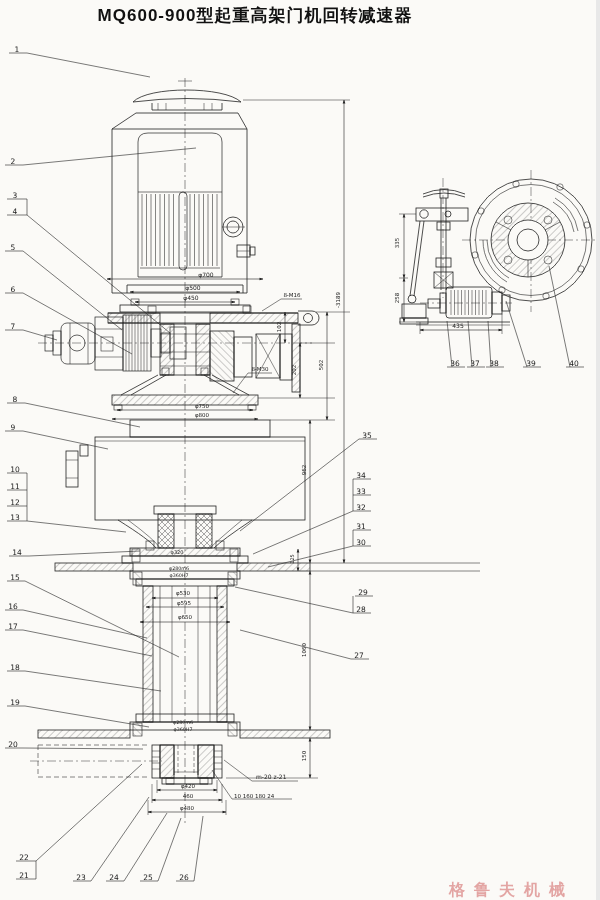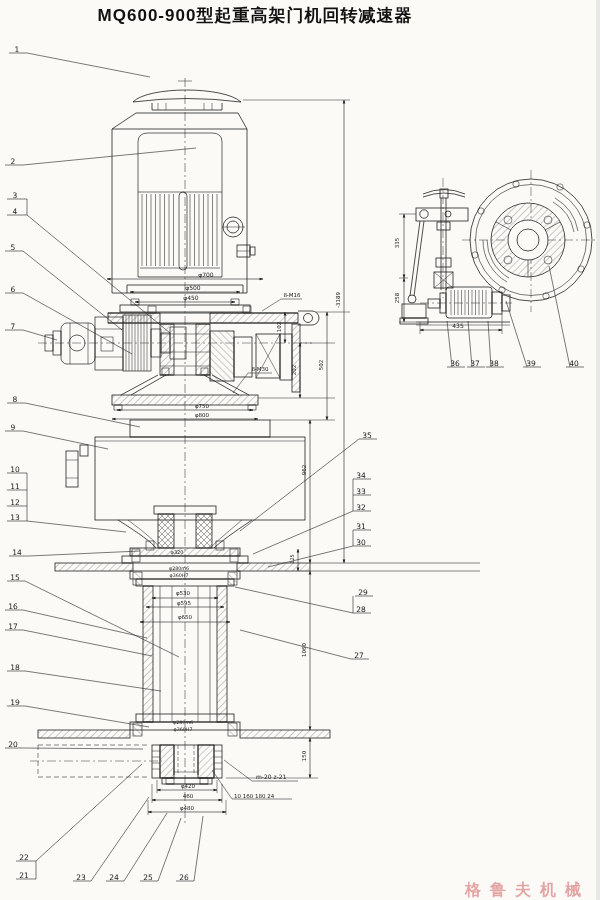--- a/index.html
+++ b/index.html
@@ -2,21 +2,21 @@
 <html><head>
 <meta charset="utf-8">
 <style>
   html,body{margin:0;padding:0;background:#e8e8e8;}
   .stage{position:relative;width:596px;height:900px;background:#fbfaf7;overflow:hidden;
          font-family:"Liberation Sans", sans-serif;}
   .title{position:absolute;top:4px;left:30px;width:450px;text-align:center;
          font-size:17px;font-weight:bold;color:#111;letter-spacing:1px;margin:0;}
   svg{position:absolute;top:0;left:0;}
   svg text{font-family:"DejaVu Sans", sans-serif;fill:#1a1a1a;}
-  .watermark{position:absolute;right:6px;bottom:2px;text-align:right;line-height:1.0;}
+  .watermark{position:absolute;right:22px;bottom:2px;text-align:right;line-height:1.0;}
   .wm-cn{display:block;font-family:"DejaVu Serif", serif;font-weight:bold;font-size:16px;
          letter-spacing:9px;color:rgba(208,95,95,.55);}
   .wm-en{display:block;font-size:17px;color:rgba(145,145,145,.65);letter-spacing:1px;
          font-family:"Liberation Sans", sans-serif;}
 </style>
 </head>
 <body>
 
 <div class="stage">
   <h1 class="title">MQ600-900型起重高架门机回转减速器</h1>

